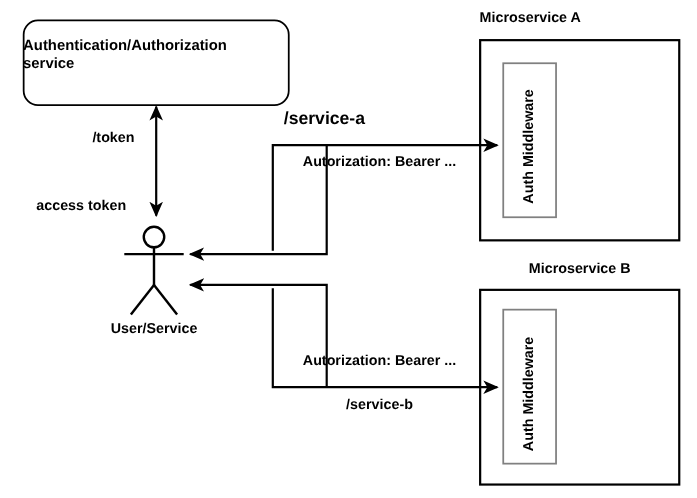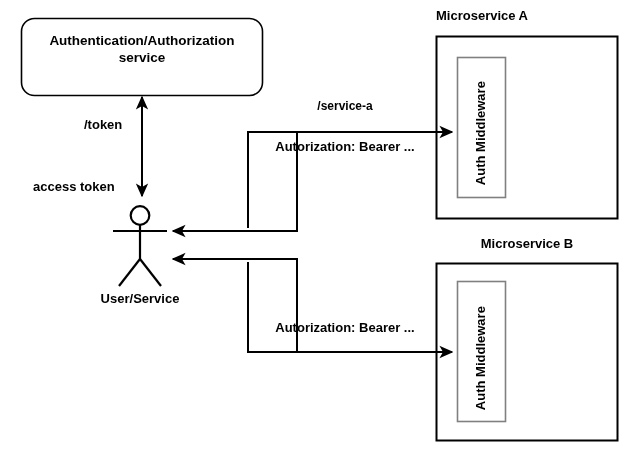--- a/index.html
+++ b/index.html
@@ -29,21 +29,21 @@
     font-family: "Liberation Sans", sans-serif;
     font-weight: bold;
     color: #000000;
     white-space: pre;
     line-height: 1.25;
   }
   .auth-box-text {
     left: 21px;
     top: 33px;
     width: 242px;
-    text-align: center;
+    text-align: left;
     font-size: 13.5px;
   }
   .token-label {
     left: 84px;
     top: 117px;
     font-size: 13px;
     text-align: right;
   }
   .access-token-label {
     left: 33px;
@@ -84,22 +84,22 @@
     top: 350px;
     width: 160px;
     text-align: center;
     font-size: 13px;
     transform: rotate(-90deg);
   }
   .svc-a-label {
     left: 258px;
     top: 99px;
     width: 174px;
-    text-align: center;
-    font-size: 12px;
+    text-align: left;
+    font-size: 16px;
   }
   .auth-hdr-a-label {
     left: 252px;
     top: 139px;
     width: 186px;
     text-align: center;
     font-size: 13px;
   }
   .auth-hdr-b-label {
     left: 252px;
@@ -173,14 +173,15 @@
   <div class="lbl mw-a-text">Auth Middleware</div>
 
   <div class="lbl mw-b-text">Auth Middleware</div>
 
   <div class="lbl svc-a-label">/service-a</div>
 
   <div class="lbl auth-hdr-a-label">Autorization: Bearer ...</div>
 
   <div class="lbl auth-hdr-b-label">Autorization: Bearer ...</div>
 
+  <div class="lbl svc-b-label">/service-b</div>
 
 </div>
 
 </body></html>

